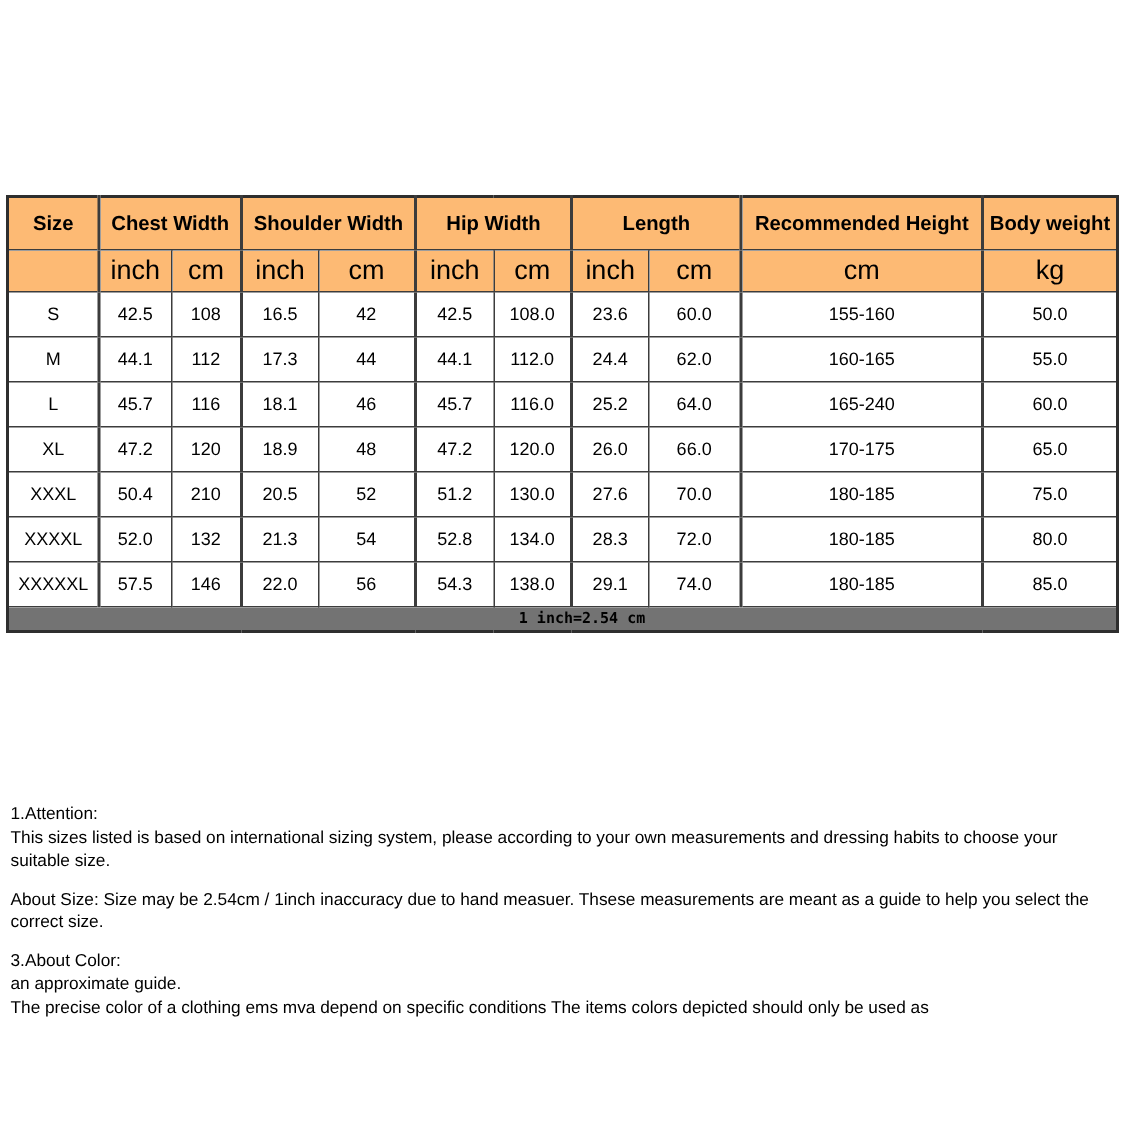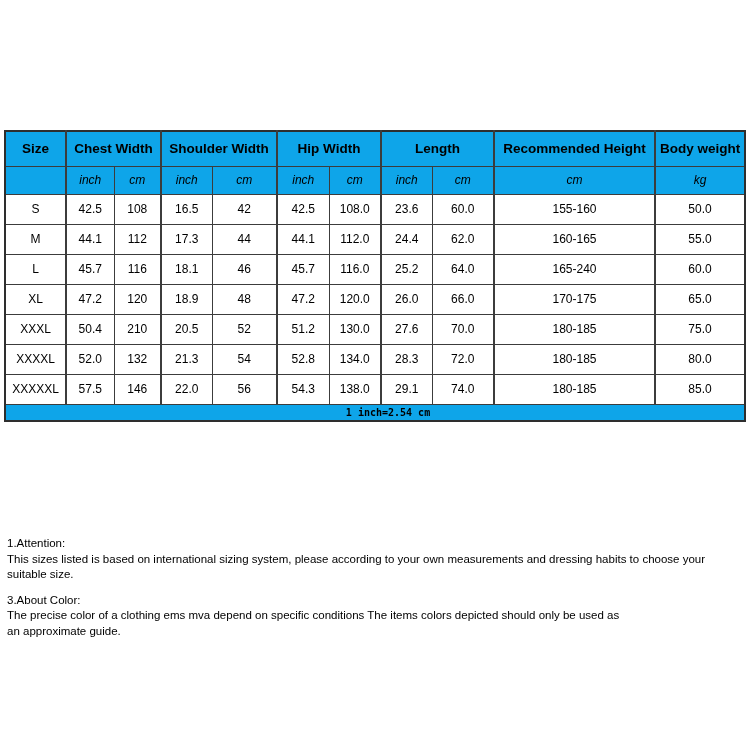--- a/index.html
+++ b/index.html
@@ -9,28 +9,28 @@
 
   table.size-chart {
     position: absolute; left: 4px; top: 130px;
     width: 742px; border-collapse: collapse; table-layout: fixed;
     border: 2px solid #2e2e2e;
   }
   .size-chart th, .size-chart td {
     border: 1px solid #3c3c3c; text-align: center; vertical-align: middle;
     padding: 0 2px; overflow: hidden; white-space: nowrap;
   }
-  .size-chart thead th { background: #0ea5e9; }
+  .size-chart thead th { background: #fdba74; }
   .size-chart tr.group-row th { font-size: 13.5px; font-weight: bold; height: 35px; }
-  .size-chart tr.units-row th { font-size: 12px; font-weight: normal; height: 28px; font-style: italic; }
+  .size-chart tr.units-row th { font-size: 18px; font-weight: normal; height: 28px; }
   .size-chart tbody td { font-size: 12px; height: 30px; background: #ffffff; }
   .size-chart .gs { border-left-width: 2px; }
   .size-chart tfoot td {
     font-family: "DejaVu Sans Mono", monospace; font-weight: bold;
-    font-size: 10px; height: 17px; background: #0ea5e9; padding-left: 28px;
+    font-size: 10px; height: 17px; background: #737373; padding-left: 28px;
   }
   .marker-anchor { position: relative; }
 
   .notes { position: absolute; left: 7px; top: 536px; width: 740px; font-size: 11.5px; line-height: 15.5px; }
   .note { margin: 0 0 10px 0; }
   .note p { margin: 0; }
 </style>
 </head>
 <body>
 
@@ -176,21 +176,22 @@
       </tr>
     </tfoot>
   </table>
 
   <div class="notes">
     <div class="note">
       <p>1.Attention:</p>
       <p>This sizes listed is based on international sizing system, please according to your own measurements and dressing habits to choose your suitable size.</p>
     </div>
     <div class="note">
+      <p>About Size: Size may be 2.54cm / 1inch inaccuracy due to hand measuer. Thsese measurements are meant as a guide to help you select the correct size.</p>
     </div>
     <div class="note">
       <p>3.About Color:</p>
+      <p>an approximate guide.</p>
       <p>The precise color of a clothing ems mva depend on specific conditions The items colors depicted should only be used as</p>
-      <p>an approximate guide.</p>
     </div>
   </div>
 
 </div>
 
 </body></html>

